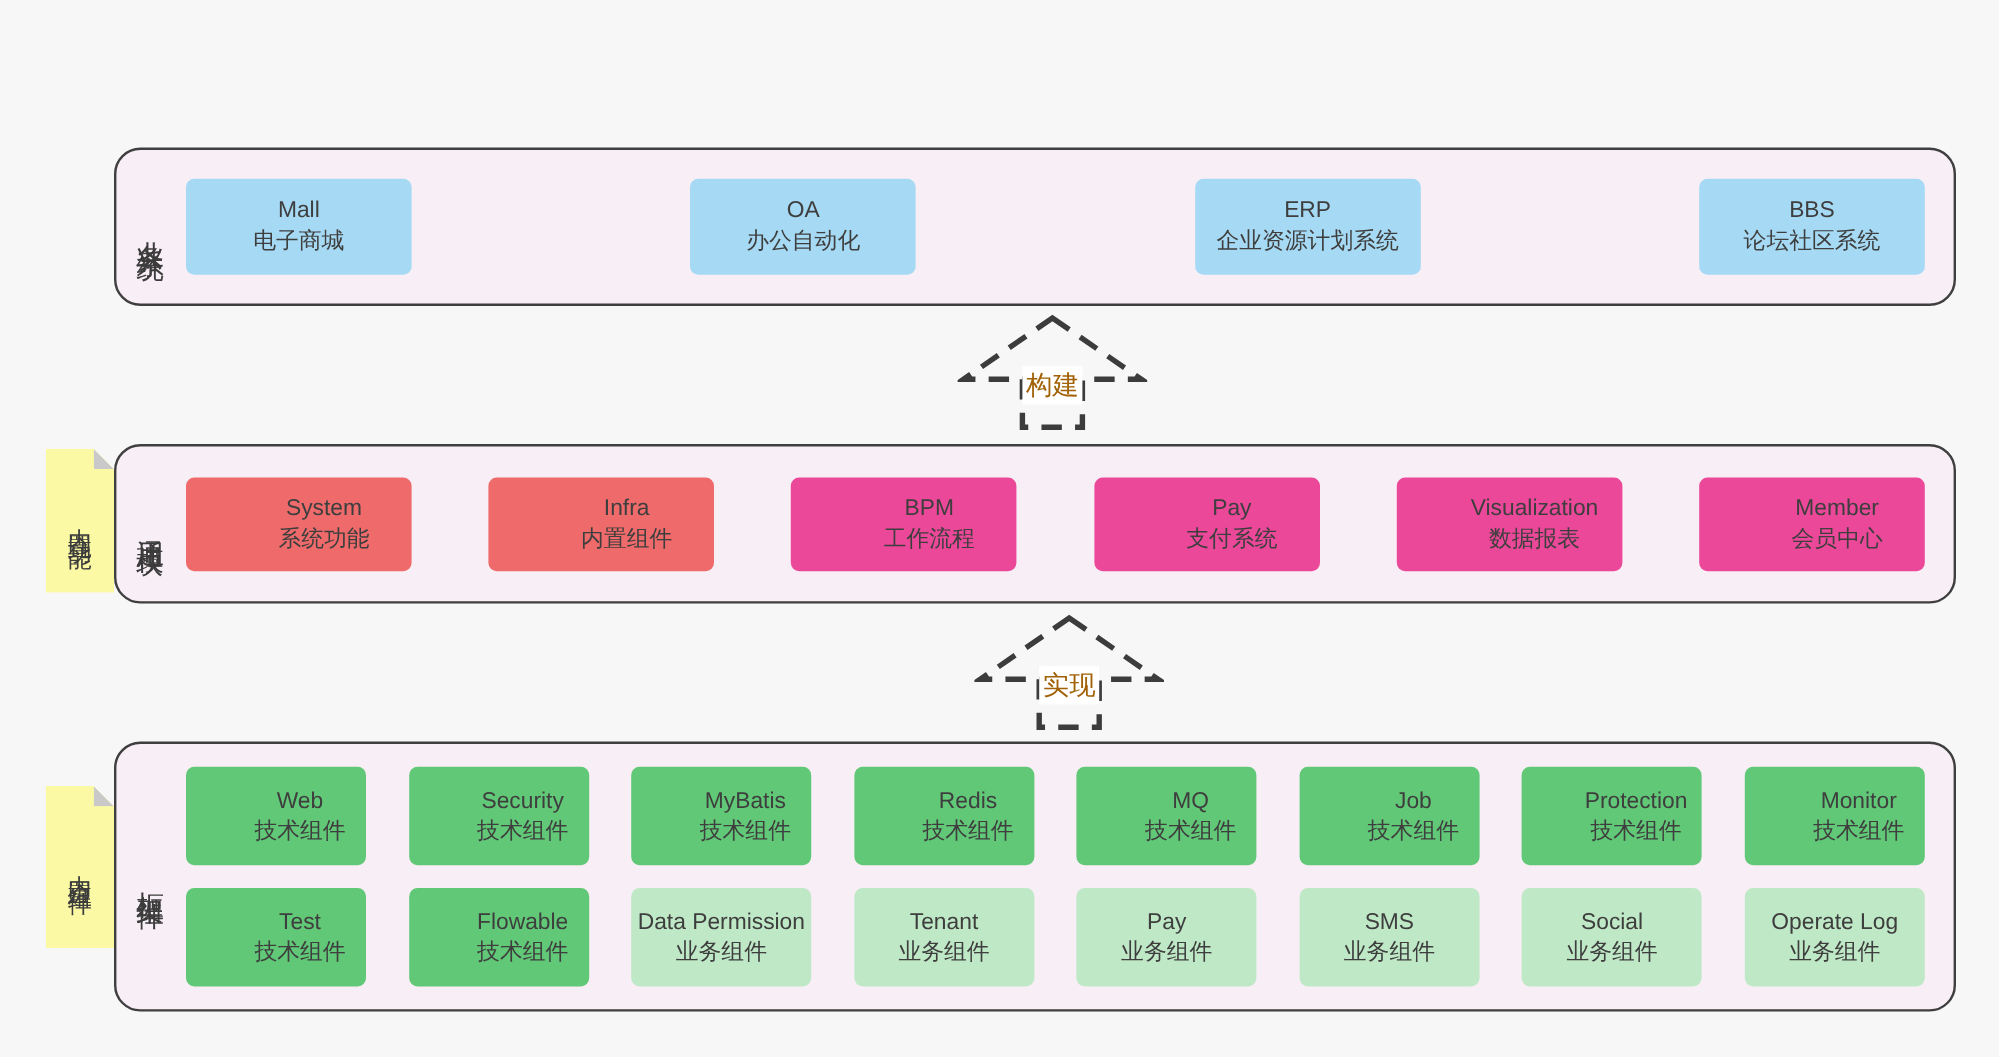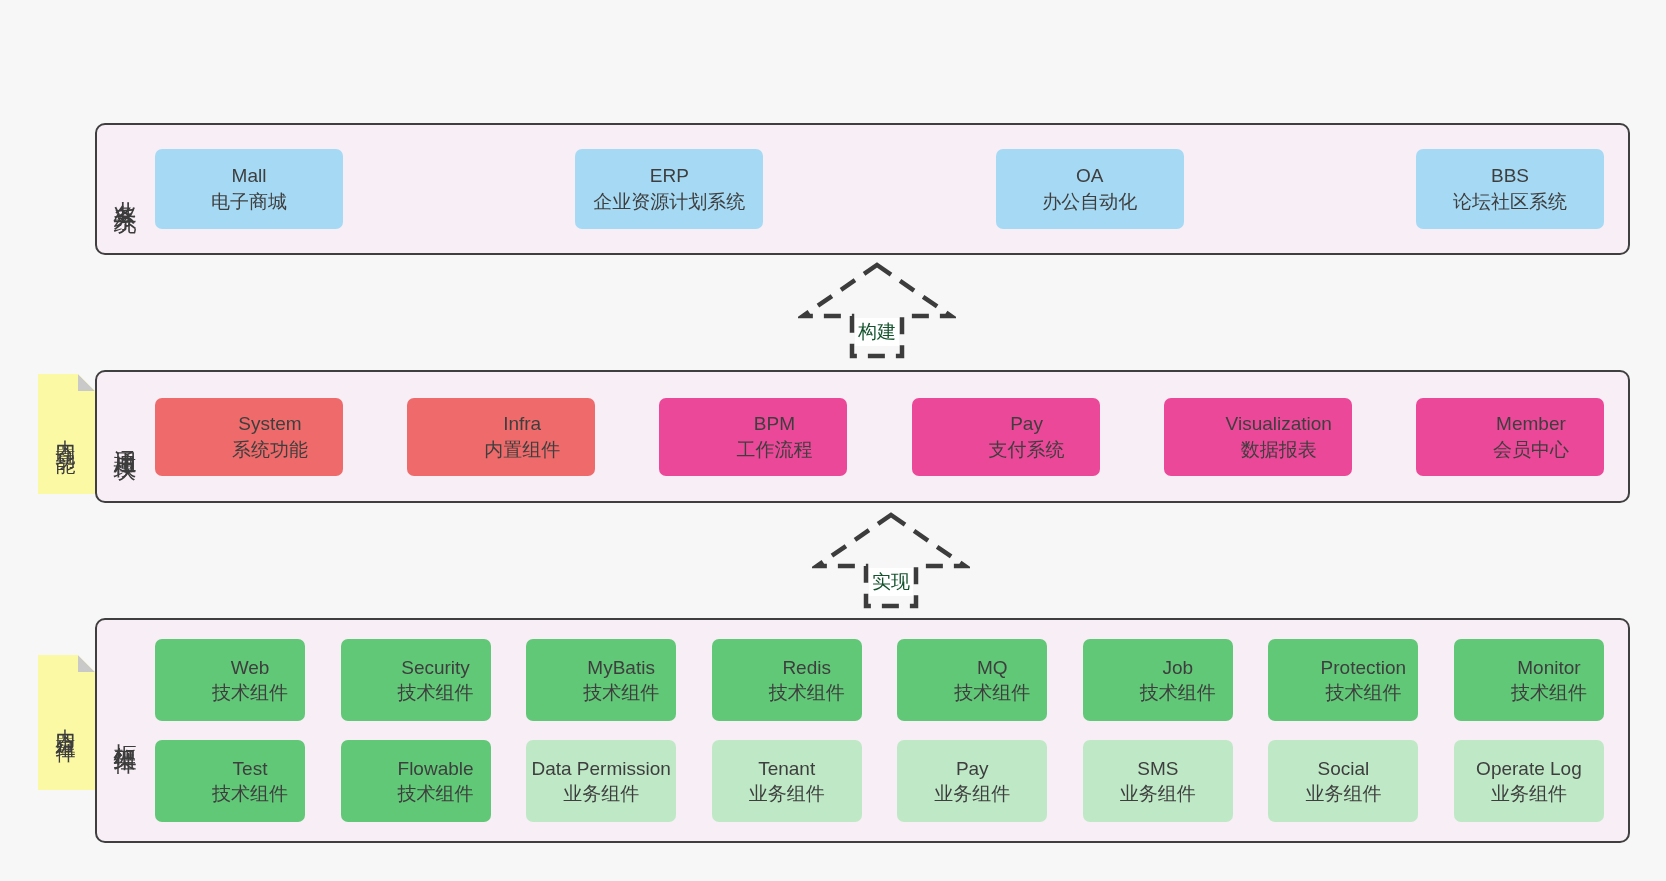--- a/index.html
+++ b/index.html
@@ -8,21 +8,21 @@
     background:#f7f7f7;
     font-family:"Liberation Sans","DejaVu Sans",sans-serif;
     color:#3d3d3d;
     position:relative;
     overflow:hidden;
   }
   .layer{
     position:absolute;left:95px;width:1535px;
     background:#f8eef6;
     border:2px solid #3f3f3f;
-    border-radius:10px;
+    border-radius:22px;
     box-sizing:border-box;
     display:flex;align-items:stretch;
   }
   .layer1{top:123px;height:132px;}
   .layer2{top:370px;height:133px;}
   .layer3{top:618px;height:225px;}
   .layer-label{
     width:58px;flex:0 0 58px;
     display:flex;align-items:center;justify-content:center;
     writing-mode:vertical-rl;text-orientation:upright;
@@ -63,45 +63,45 @@
   }
   .note-text{
     writing-mode:vertical-rl;text-orientation:upright;
     font-size:20px;letter-spacing:5px;color:#3c3c3c;
   }
   .arrow{position:absolute;width:158px;height:100px;}
   .arrow1{left:798px;top:260px;}
   .arrow2{left:812px;top:510px;}
   .arrow svg{position:absolute;left:0;top:0;}
   .arrow-label{
-    position:absolute;left:50%;top:58px;transform:translateX(-50%);
+    position:absolute;left:50%;top:45px;transform:translateX(-50%);
     background:#ffffff;padding:1px 3px;
-    font-size:19px;color:#14532d;white-space:nowrap;
+    font-size:22px;color:#a16207;white-space:nowrap;
   }
 </style>
 </head>
 <body>
 
 <div>
 
   <section class="layer layer1">
     <div class="layer-label">业务系统</div>
     <div class="rows">
       <div class="row">
         <div class="box b6 blue">
           <div>Mall</div>
           <div>电子商城</div>
         </div>
         <div class="box b6 blue">
+          <div>OA</div>
+          <div>办公自动化</div>
+        </div>
+        <div class="box b6 blue">
           <div>ERP</div>
           <div>企业资源计划系统</div>
-        </div>
-        <div class="box b6 blue">
-          <div>OA</div>
-          <div>办公自动化</div>
         </div>
         <div class="box b6 blue">
           <div>BBS</div>
           <div>论坛社区系统</div>
         </div>
       </div>
     </div>
   </section>
 
   <div class="arrow arrow1">

